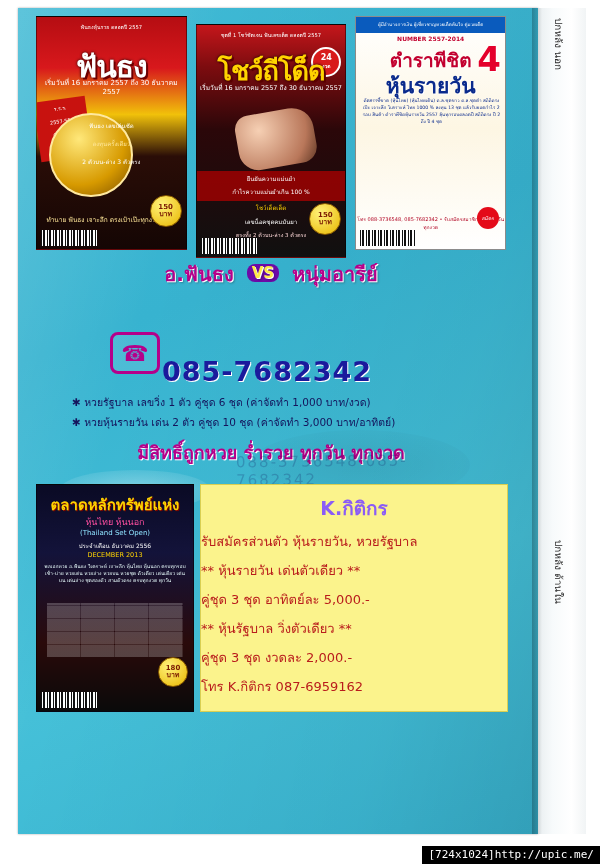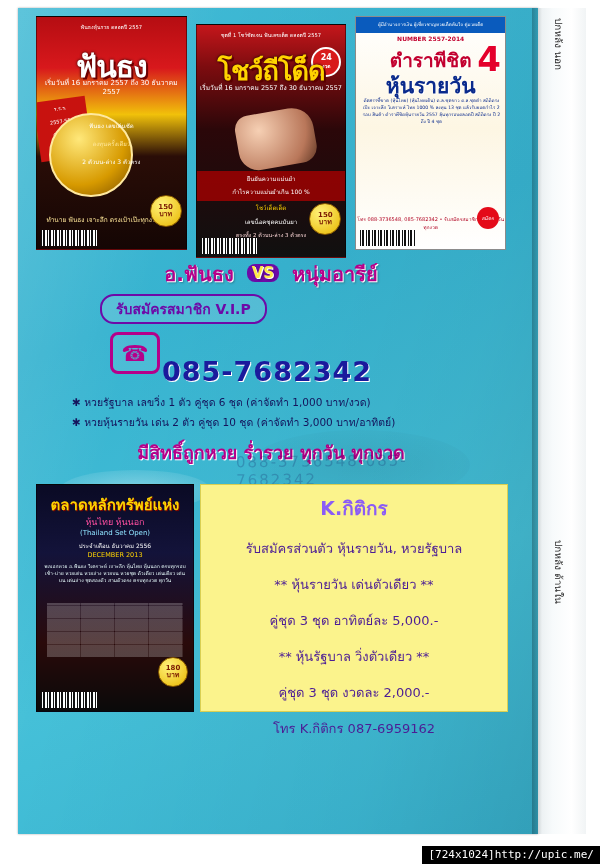--- a/index.html
+++ b/index.html
@@ -97,21 +97,21 @@
   #t4 .t4grid{position:absolute;left:10px;top:118px;width:136px;height:54px;
               background:repeating-linear-gradient(0deg,rgba(255,255,255,.12) 0 12px,rgba(0,0,0,0) 12px 13px),
                          repeating-linear-gradient(90deg,rgba(255,255,255,.12) 0 33px,rgba(0,0,0,0) 33px 34px);}
   #t4 .pricebadge2{position:absolute;right:5px;bottom:24px;width:28px;height:28px;border-radius:50%;
               background:radial-gradient(circle at 35% 30%,#fff27a,#e8b600);color:#7a1b00;
               font-size:7px;font-weight:bold;display:flex;align-items:center;justify-content:center;flex-direction:column;line-height:7px;border:1px solid #8a5a00;}
 
   
   #ad{position:absolute;left:200px;top:484px;width:306px;height:226px;background:#fbf38c;border:1px solid #d9cf52;}
   #ad .adtitle{margin-top:8px;text-align:center;font-size:19px;font-weight:bold;color:#8b5cf6;}
-  #ad .adline{text-align:center;font-size:13px;color:#4c1d95;margin-top:15px;}
+  #ad .adline{font-size:13px;color:#b91c1c;margin-top:8px;}
 
   
   .blotch{position:absolute;border-radius:50%;pointer-events:none;}
   #blot1{left:60px;top:470px;width:150px;height:40px;background:radial-gradient(ellipse at center,rgba(255,255,255,.35),rgba(255,255,255,0));}
   #blot2{left:250px;top:430px;width:220px;height:70px;background:radial-gradient(ellipse at center,rgba(0,0,0,.07),rgba(0,0,0,0));}
   #ghost{position:absolute;left:236px;top:452px;width:240px;height:26px;color:rgba(20,20,90,.22);font-size:15px;letter-spacing:2px;transform:rotate(-0.6deg);}
 
   
   #footer{position:absolute;left:0;top:846px;width:600px;height:18px;background:#ffffff;}
   #footer .cred{position:absolute;right:0;top:0;height:18px;background:#000;color:#fff;font-size:11px;
@@ -187,21 +187,20 @@
       <div class="barcode"></div>
     </div>
   </div>
 
   <div id="promo">
     <div class="vsline">
       <span>อ.ฟันธง</span>
       <span class="vsbadge">VS</span>
       <span>หนุ่มอารีย์</span>
     </div>
-    <div class="vlip">รับสมัครสมาชิก V.I.P</div>
     <div class="phoneicon">☎</div>
     <div class="tel" id="tel2">085-7682342</div>
     <div class="bullet" id="b1">✱ <span>หวยรัฐบาล เลขวิ่ง 1 ตัว คู่ชุด 6 ชุด (ค่าจัดทำ 1,000 บาท/งวด)</span></div>
     <div class="bullet" id="b2">✱ <span>หวยหุ้นรายวัน เด่น 2 ตัว คู่ชุด 10 ชุด (ค่าจัดทำ 3,000 บาท/อาทิตย์)</span></div>
     <div class="slogan">มีสิทธิ์ถูกหวย ร่ำรวย ทุกวัน ทุกงวด</div>
   </div>
 
   <div class="blotch" id="blot2"></div>
   <div class="blotch" id="blot1"></div>
   <div id="ghost">088-3736548 085-7682342</div>

